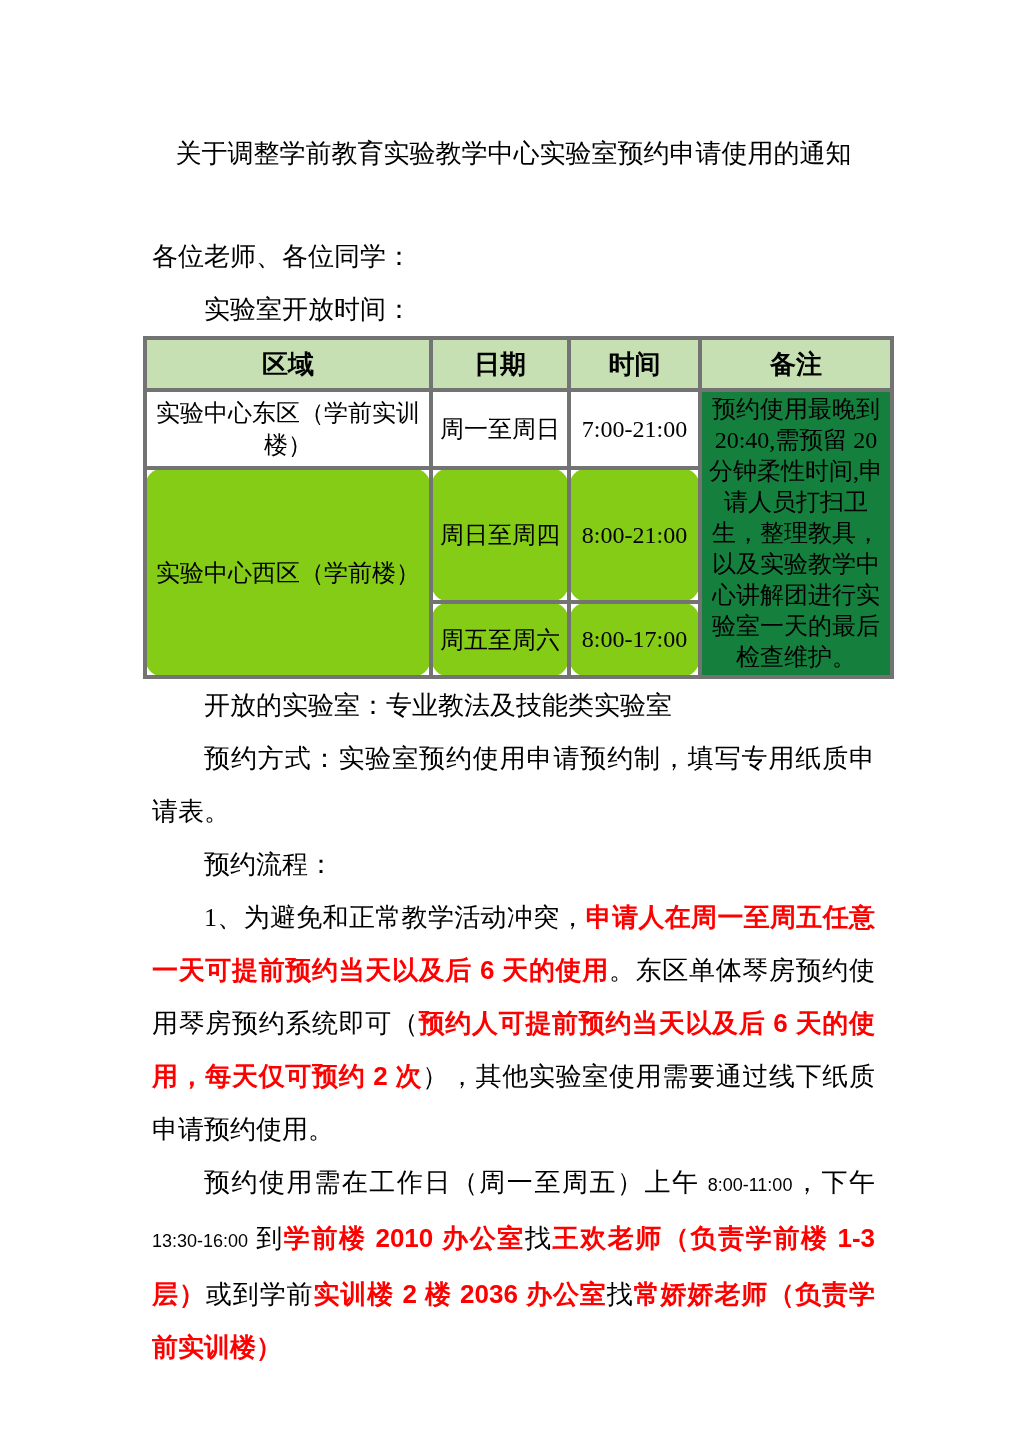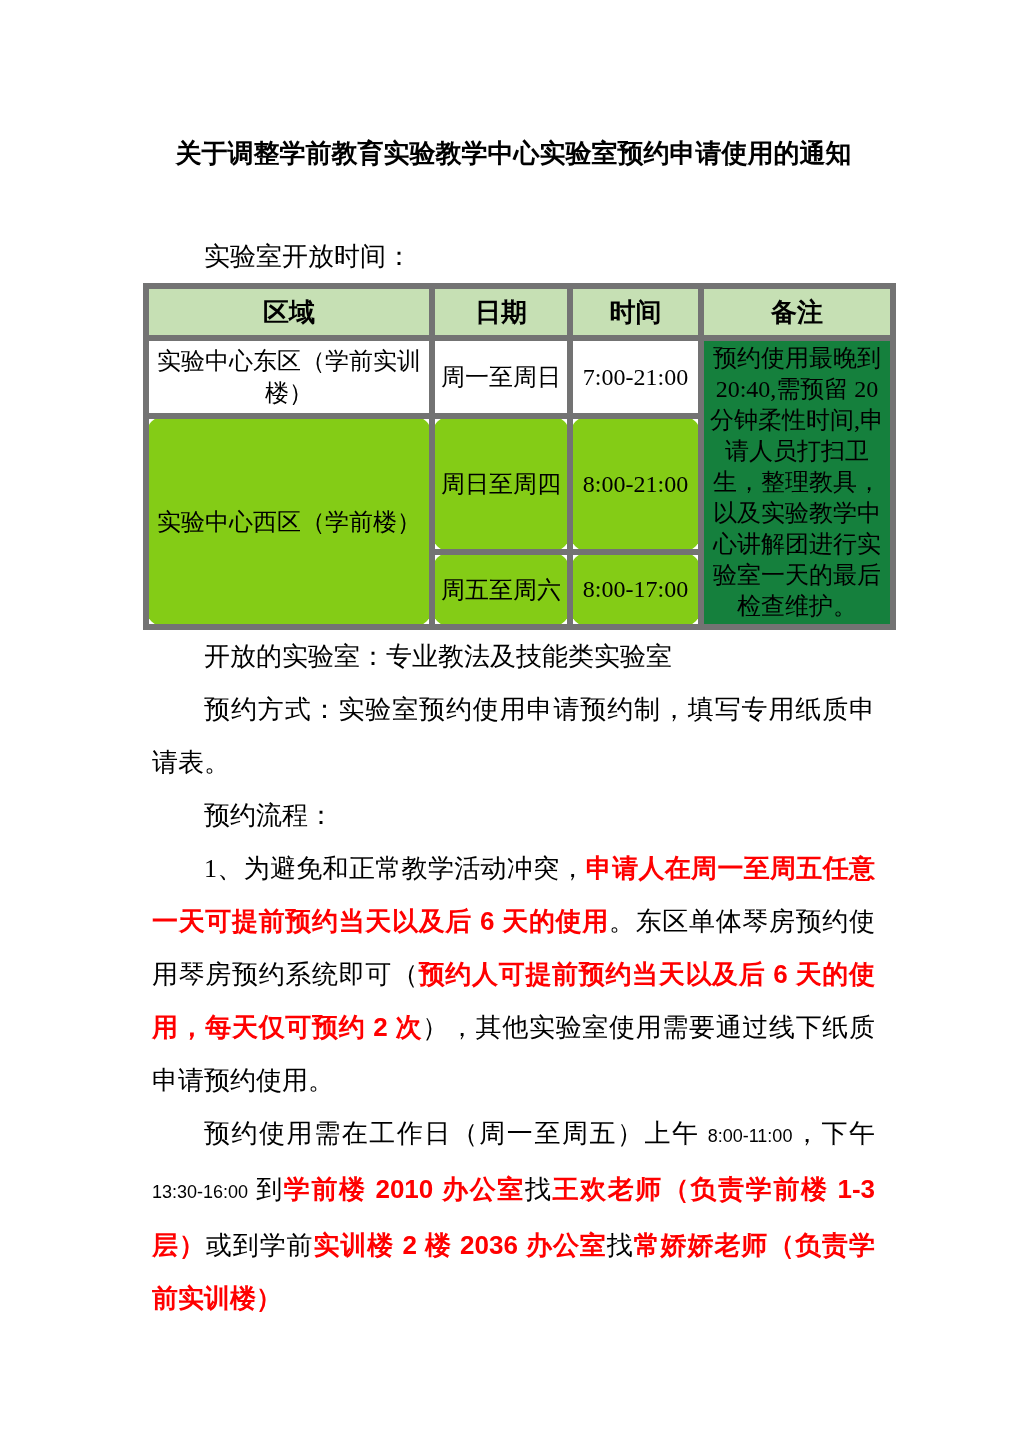--- a/index.html
+++ b/index.html
@@ -8,21 +8,21 @@
     width:1024px; height:1448px;
     background:#ffffff;
     box-sizing:border-box;
     padding:127px 149px 0 152px;
     font-family:"Liberation Serif","DejaVu Serif",serif;
     font-size:26px; color:#000000;
     overflow:hidden;
   }
   .title {
     font-family:"Liberation Sans","DejaVu Sans",sans-serif;
-    font-weight:bold; font-size:26px;
+    font-weight:normal; font-size:26px;
     text-align:center; line-height:53px;
     margin:0 0 50px 0;
   }
   .line { line-height:53px; margin:0; text-align:justify; }
   .indent { text-indent:2em; }
   .intro { margin-top:10px; }
   .blabel {
     font-family:"Liberation Sans","DejaVu Sans",sans-serif;
     font-weight:normal;
   }
@@ -34,21 +34,21 @@
     font-family:"Liberation Sans","DejaVu Sans",sans-serif;
     font-size:18px;
   }
   table.hours {
     border-collapse:collapse;
     table-layout:fixed;
     width:747px;
     margin-left:-9px;
   }
   table.hours th, table.hours td {
-    border:6px solid #737373;
+    border:4px solid #737373;
     text-align:center; vertical-align:middle;
     padding:2px 4px;
     box-sizing:border-box;
     overflow:hidden;
   }
   table.hours th {
     background:#C6E0B4;
     font-family:"Liberation Sans","DejaVu Sans",sans-serif;
     font-weight:bold; font-size:26px;
   }
@@ -58,20 +58,21 @@
   .col-area { width:286px; } .col-day { width:138px; }
   .col-time { width:131px; } .col-note { width:192px; }
 </style>
 </head>
 <body>
 
 <div class="page">
 
   <h1 class="title">关于调整学前教育实验教学中心实验室预约申请使用的通知</h1>
 
+  <p class="line">各位老师、各位同学：</p>
 
 
   <p class="line indent blabel">实验室开放时间：</p>
 
   <table class="hours">
     <colgroup>
       <col class="col-area">
         <col class="col-day">
         <col class="col-time">
         <col class="col-note">

